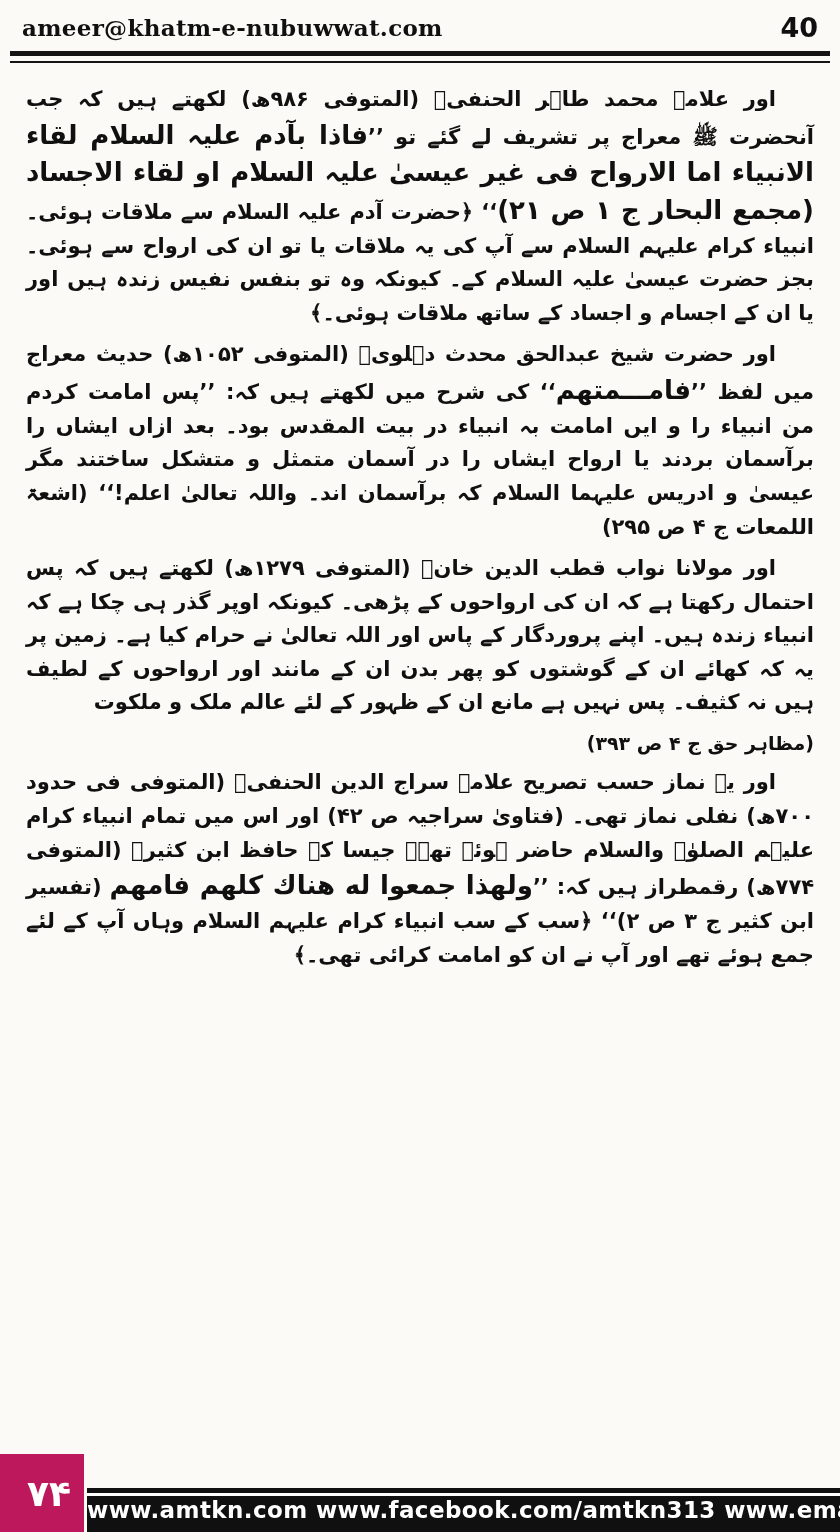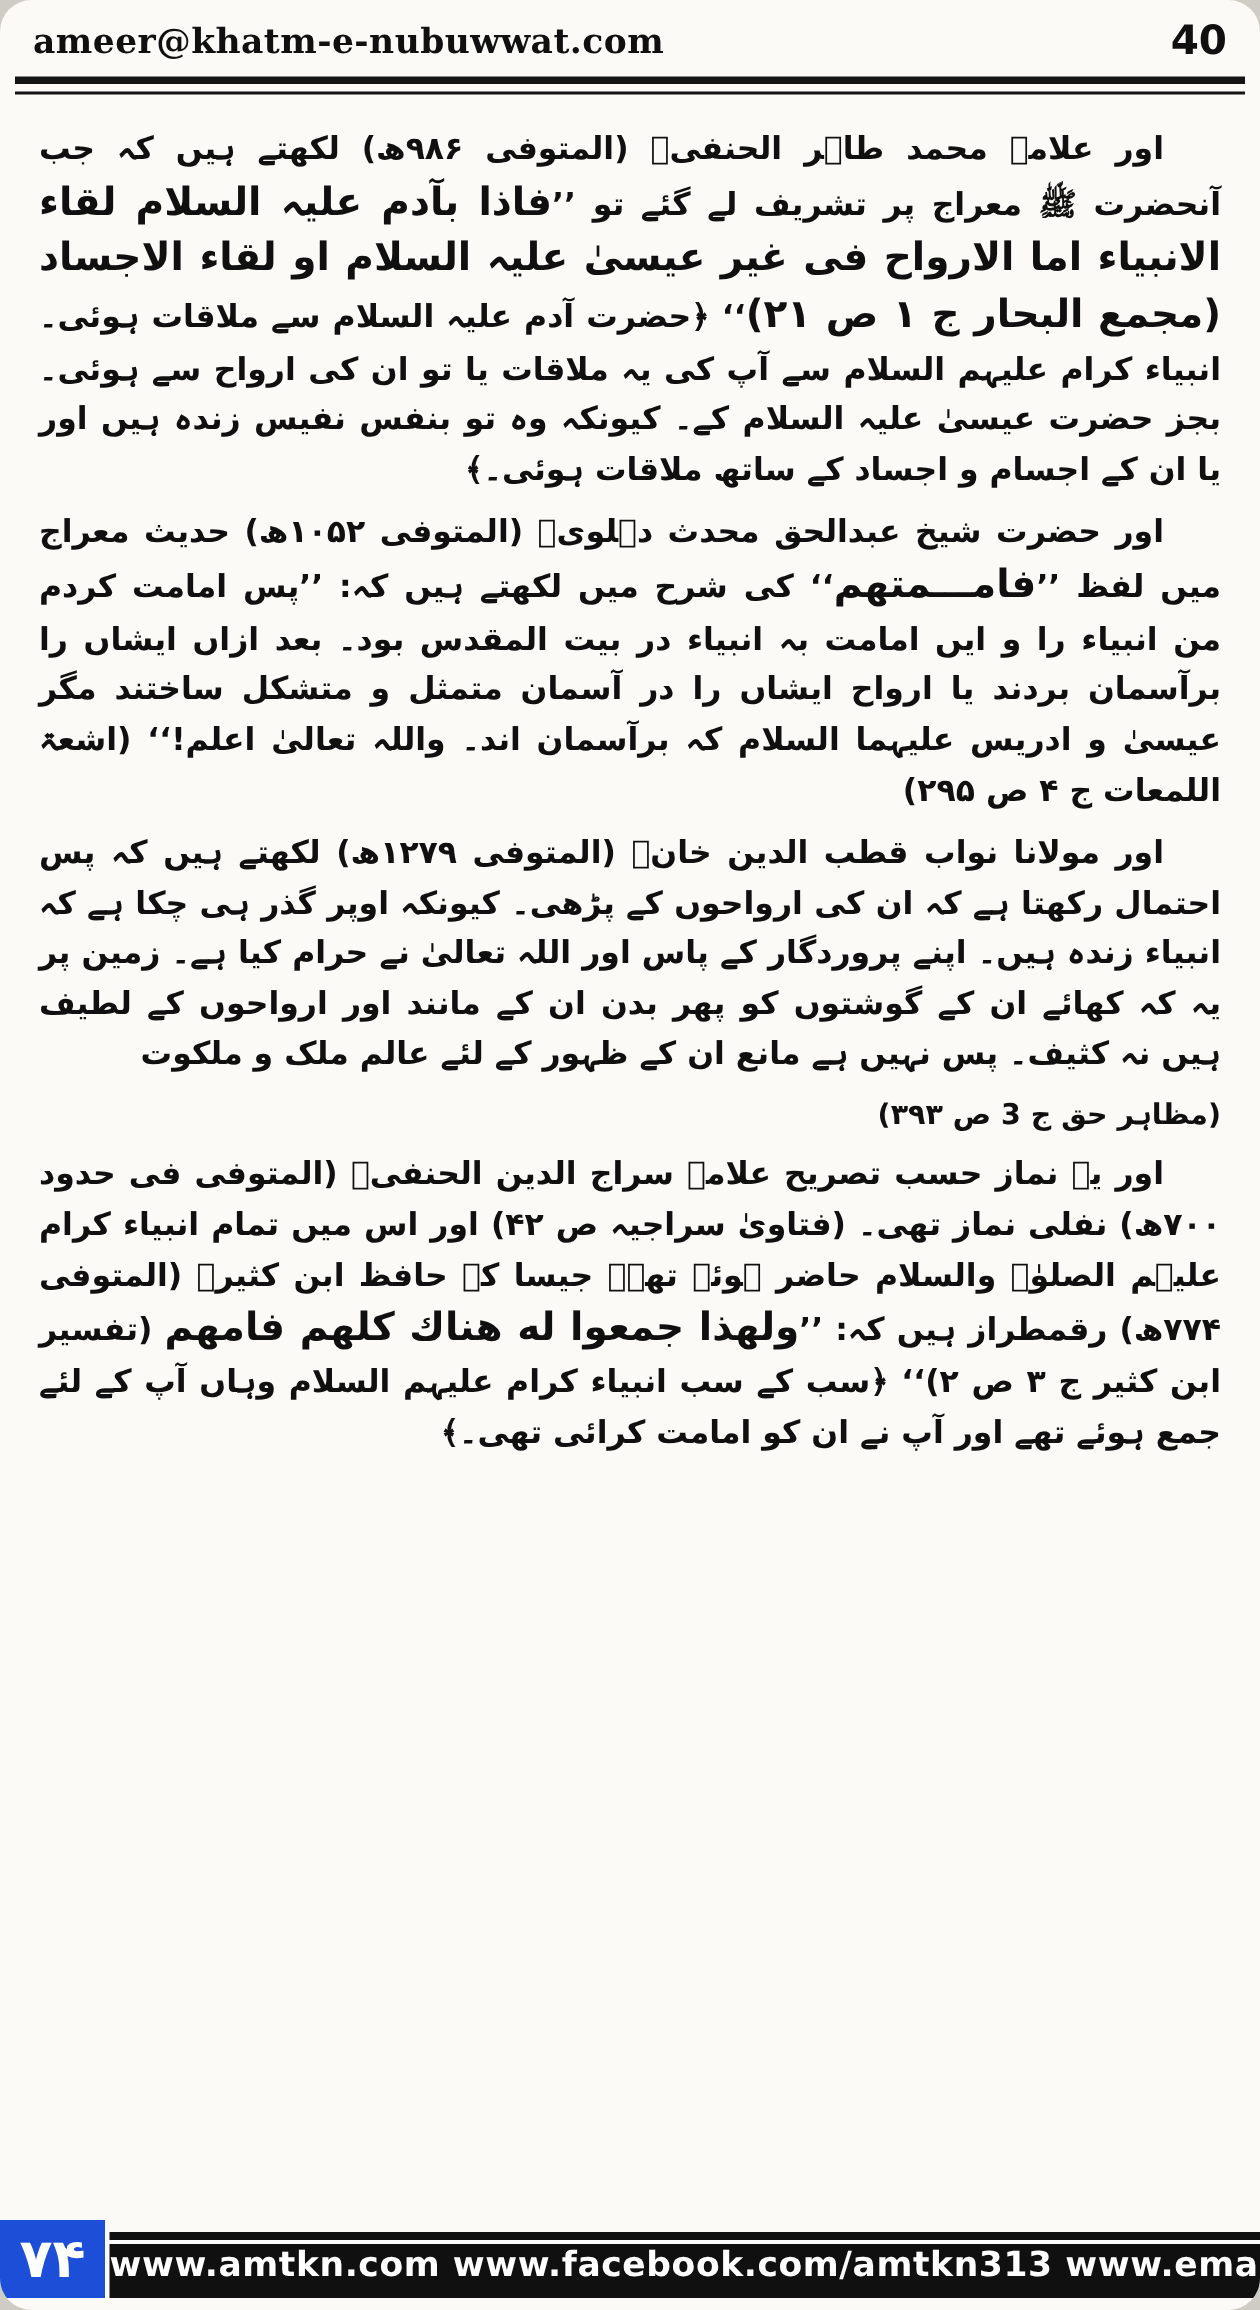--- a/index.html
+++ b/index.html
@@ -1,20 +1,19 @@
 <!DOCTYPE html>
 <html lang="ur" dir="ltr"><head>
 <meta charset="utf-8">
 <style>
   html,body{margin:0;padding:0;background:#cfccc5;}
   .page{
     width:840px;height:1540px;margin:0 auto;position:relative;
     background:#fbfaf6;color:#101010;overflow:hidden;box-sizing:border-box;
     font-family:"DejaVu Sans",sans-serif;
-    border-radius:21px;
   }
   
   .header{
     display:flex;align-items:center;justify-content:space-between;
     padding:12px 22px 4px 22px;direction:ltr;
   }
   .header-email{
     font-family:"DejaVu Serif",serif;font-weight:bold;font-size:23px;letter-spacing:.3px;
   }
   .header-pagenum{
@@ -40,23 +39,23 @@
   .seg-arabic{font-weight:bold;font-size:26px;line-height:1.45;}
   .seg-ref{font-weight:600;font-size:19px;}
   .block.ref-right{text-align:right;padding-right:34px;text-indent:0;}
   .block.split{display:flex;justify-content:space-between;align-items:baseline;text-indent:0;}
   
   .footer{
     position:absolute;left:0;right:0;bottom:8px;
     display:flex;align-items:flex-end;direction:ltr;
   }
   .footer-number{
-    width:70px;height:52px;background:#1d4ed8;color:#ffffff;
+    width:70px;height:78px;background:#be185d;color:#ffffff;
     display:flex;align-items:center;justify-content:center;
-    font-size:36px;font-weight:bold;flex:0 0 auto;direction:rtl;
+    font-size:36px;font-weight:bold;flex:0 0 auto;direction:rtl;padding-left:14px;
   }
   .footer-bar{
     flex:1;height:44px;margin-left:3px;
     background:linear-gradient(#101010 0 5px,#ffffff 5px 8px,#101010 8px 100%);
     color:#ffffff;display:flex;align-items:center;justify-content:center;
     font-weight:bold;font-size:23px;letter-spacing:.4px;white-space:nowrap;
   }
 </style>
 </head>
 <body>
@@ -68,21 +67,21 @@
     <span class="header-pagenum">40</span>
   </div>
 
   <div class="header-rule"></div>
 
   <div class="body-text">
       <div class="block para"><span class="seg-urdu">اور علامہ محمد طاہر الحنفیؒ (المتوفی ۹۸۶ھ) لکھتے ہیں کہ جب آنحضرت ﷺ معراج پر تشریف لے گئے تو ’’</span><span class="seg-arabic">فاذا بآدم علیہ السلام لقاء الانبیاء اما الارواح فی غیر عیسیٰ علیہ السلام او لقاء الاجساد (مجمع البحار ج ۱ ص ۲۱)</span><span class="seg-urdu">‘‘ ﴿حضرت آدم علیہ السلام سے ملاقات ہوئی۔ انبیاء کرام علیہم السلام سے آپ کی یہ ملاقات یا تو ان کی ارواح سے ہوئی۔ بجز حضرت عیسیٰ علیہ السلام کے۔ کیونکہ وہ تو بنفس نفیس زندہ ہیں اور یا ان کے اجسام و اجساد کے ساتھ ملاقات ہوئی۔﴾</span></div>
       <div class="block para"><span class="seg-urdu">اور حضرت شیخ عبدالحق محدث دہلویؒ (المتوفی ۱۰۵۲ھ) حدیث معراج میں لفظ ’’</span><span class="seg-arabic">فامـــمتهم</span><span class="seg-urdu">‘‘ کی شرح میں لکھتے ہیں کہ: ’’پس امامت کردم من انبیاء را و ایں امامت بہ انبیاء در بیت المقدس بود۔ بعد ازاں ایشاں را برآسمان بردند یا ارواح ایشاں را در آسمان متمثل و متشکل ساختند مگر عیسیٰ و ادریس علیہما السلام کہ برآسمان اند۔ واللہ تعالیٰ اعلم!‘‘ (اشعۃ اللمعات ج ۴ ص ۲۹۵)</span></div>
       <div class="block para"><span class="seg-urdu">اور مولانا نواب قطب الدین خانؒ (المتوفی ۱۲۷۹ھ) لکھتے ہیں کہ پس احتمال رکھتا ہے کہ ان کی ارواحوں کے پڑھی۔ کیونکہ اوپر گذر ہی چکا ہے کہ انبیاء زندہ ہیں۔ اپنے پروردگار کے پاس اور اللہ تعالیٰ نے حرام کیا ہے۔ زمین پر یہ کہ کھائے ان کے گوشتوں کو پھر بدن ان کے مانند اور ارواحوں کے لطیف ہیں نہ کثیف۔ پس نہیں ہے مانع ان کے ظہور کے لئے عالم ملک و ملکوت</span></div>
       <div class="block split">
-        <span class="seg-ref">(مظاہر حق ج 3 ص ۳۹۳)</span>
+        <span class="seg-ref">(مظاہر حق ج ۴ ص ۳۹۳)</span>
       </div>
       <div class="block para"><span class="seg-urdu">اور یہ نماز حسب تصریح علامہ سراج الدین الحنفیؒ (المتوفی فی حدود ۷۰۰ھ) نفلی نماز تھی۔ (فتاویٰ سراجیہ ص ۴۲) اور اس میں تمام انبیاء کرام علیہم الصلوٰۃ والسلام حاضر ہوئے تھے۔ جیسا کہ حافظ ابن کثیرؒ (المتوفی ۷۷۴ھ) رقمطراز ہیں کہ: ’’</span><span class="seg-arabic">ولهذا جمعوا له هناك كلهم فامهم</span><span class="seg-urdu"> (تفسیر ابن کثیر ج ۳ ص ۲)‘‘ ﴿سب کے سب انبیاء کرام علیہم السلام وہاں آپ کے لئے جمع ہوئے تھے اور آپ نے ان کو امامت کرائی تھی۔﴾</span></div>
     </div>
 
   <div class="footer">
     <div class="footer-number">۷۴</div>
     <div class="footer-bar">www.amtkn.com www.facebook.com/amtkn313 www.emaktaba.info</div>
   </div>
 
 </div>

